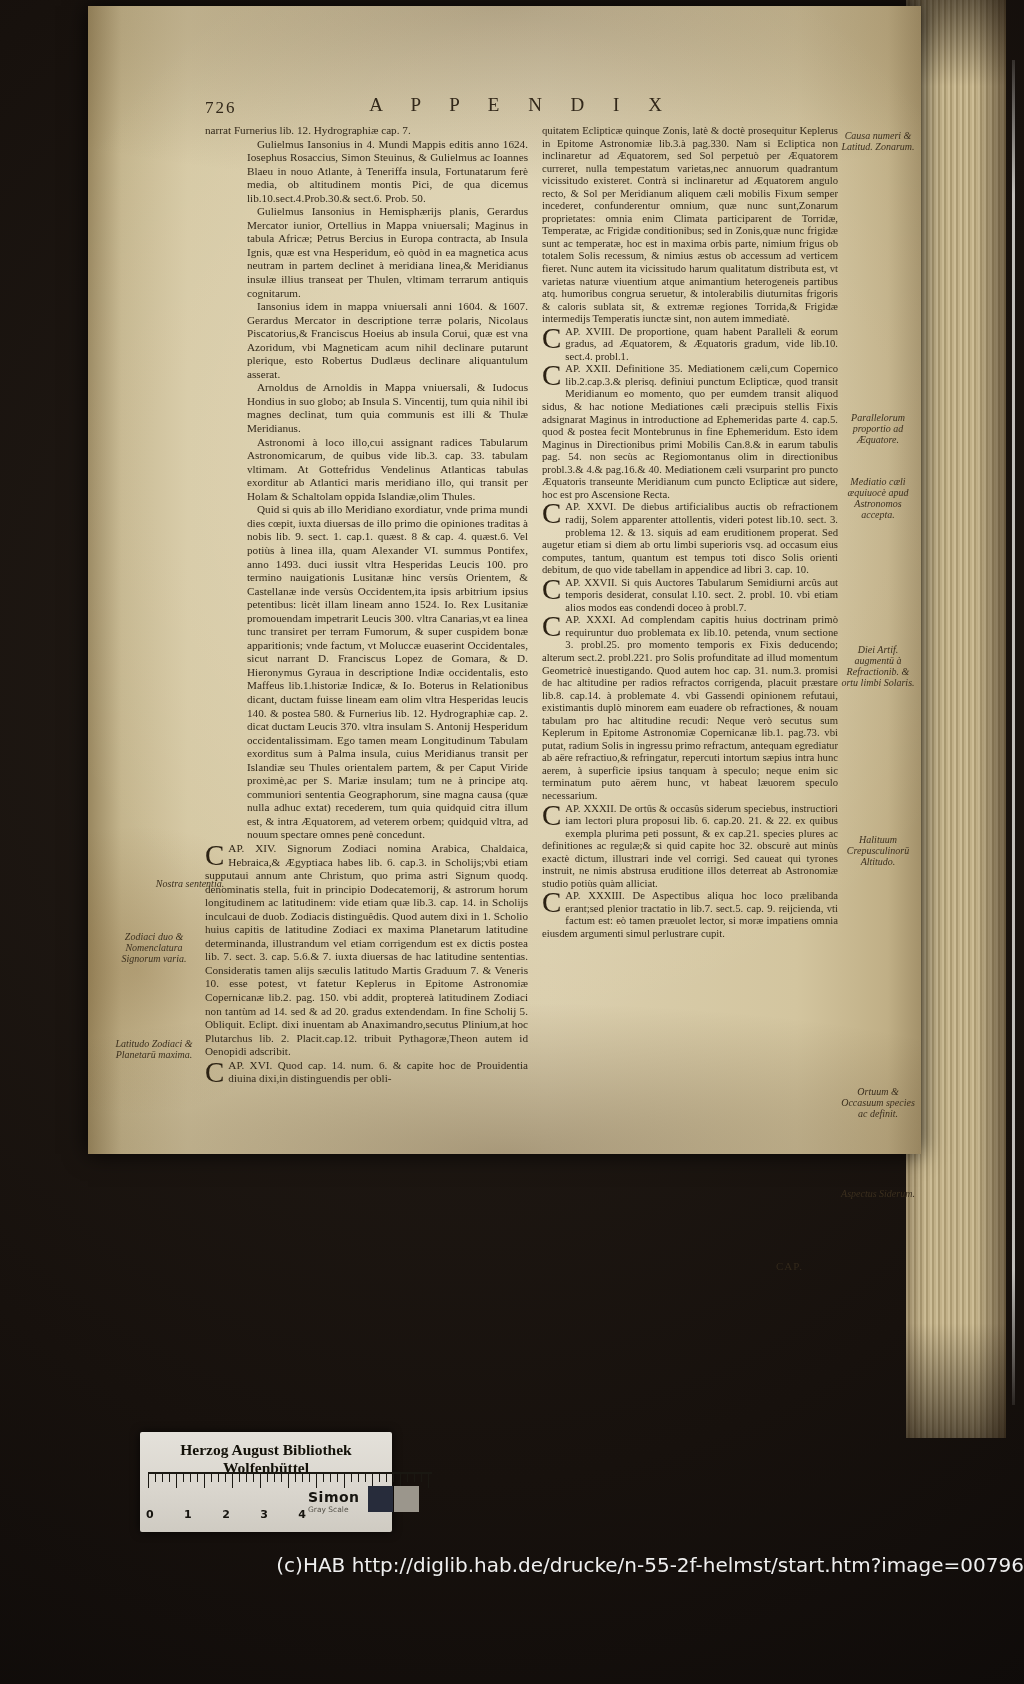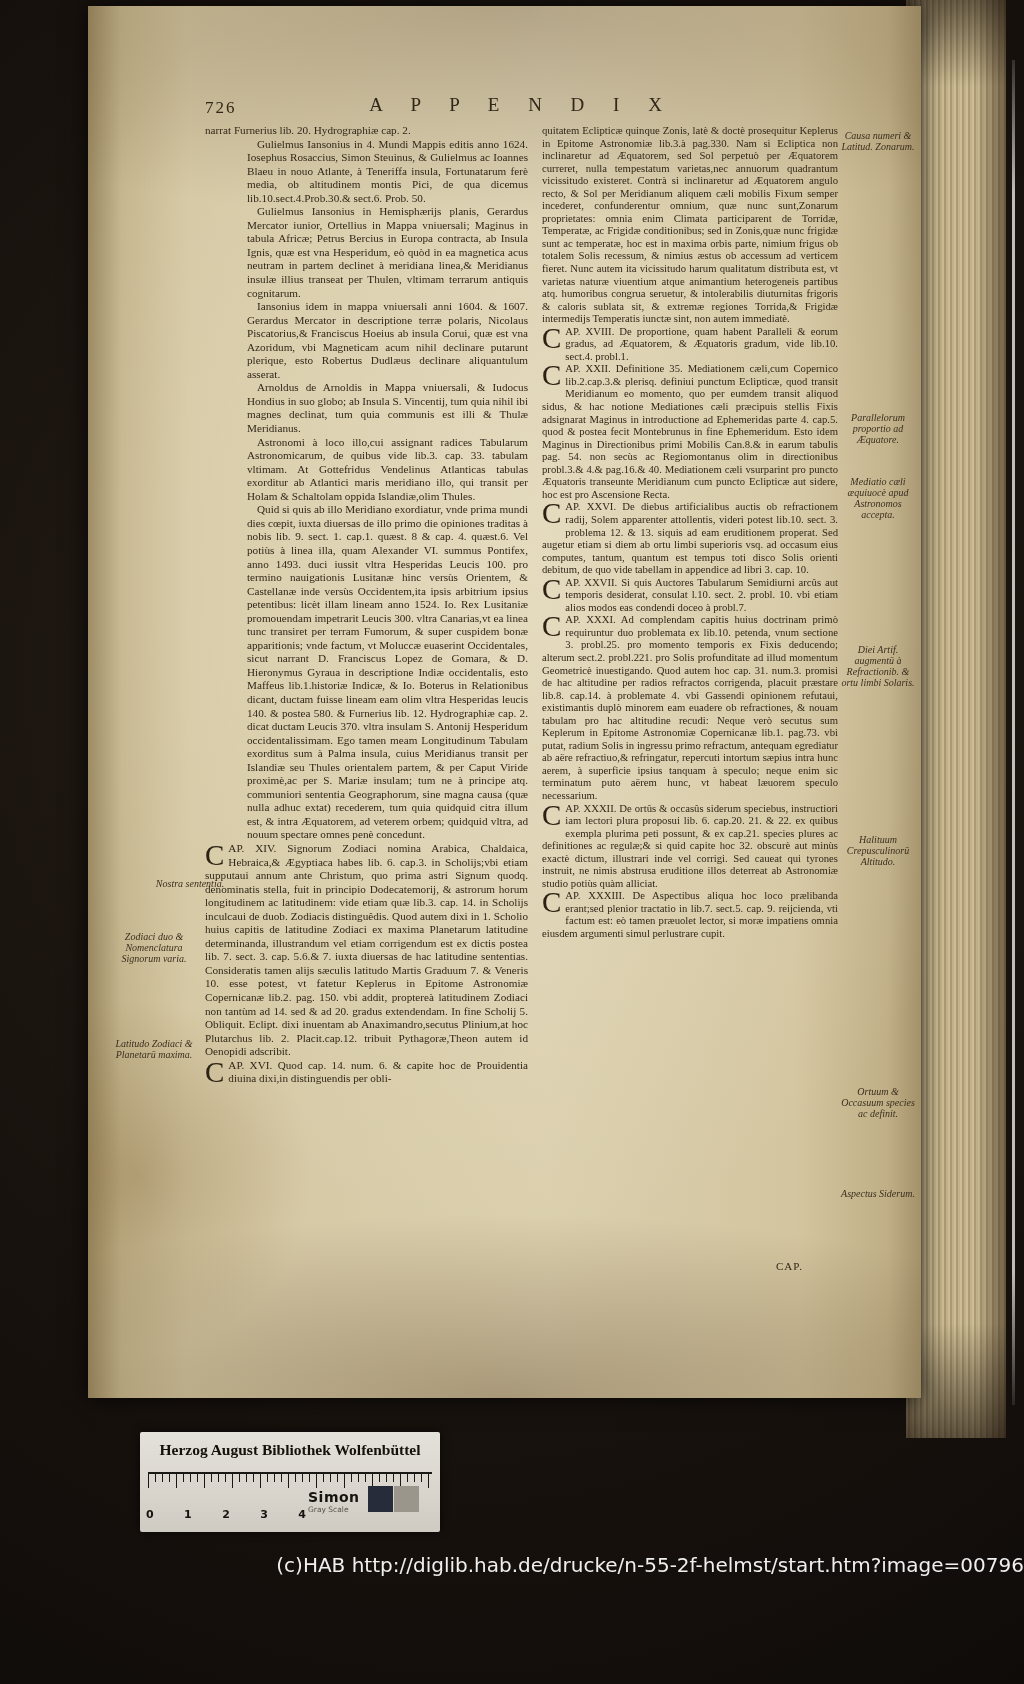--- a/index.html
+++ b/index.html
@@ -16,21 +16,21 @@
       linear-gradient(180deg, rgba(20,12,6,.55) 0%, rgba(20,12,6,0) 6%, rgba(20,12,6,0) 92%, rgba(20,12,6,.6) 100%),
       linear-gradient(90deg, rgba(40,25,10,.25) 0%, rgba(40,25,10,0) 20%, rgba(40,25,10,0) 70%, rgba(40,25,10,.55) 100%),
       repeating-linear-gradient(90deg, #cdbd96 0 2px, #ab9a72 2px 4px, #c2b189 4px 6px);
   }
   .cradle-line {
     position:absolute; left:1012px; top:60px; width:3px; height:1345px;
     background:linear-gradient(180deg, rgba(230,230,225,.15), rgba(235,233,228,.8) 10%, rgba(235,233,228,.8) 90%, rgba(230,230,225,.1));
   }
   
   .page {
-    position:absolute; left:88px; top:6px; width:833px; height:1392px;
+    position:absolute; left:88px; top:6px; width:833px; height:1148px;
     background:
       radial-gradient(90% 70% at 52% 40%, rgba(255,250,235,.28), rgba(255,250,235,0) 70%),
       radial-gradient(140% 26% at 50% 0%, rgba(70,48,22,.30), rgba(70,48,22,0) 60%),
       radial-gradient(130% 22% at 50% 100%, rgba(70,48,22,.34), rgba(70,48,22,0) 60%),
       radial-gradient(30% 18% at 6% 84%, rgba(120,90,45,.30), rgba(120,90,45,0) 70%),
       linear-gradient(90deg, #99875f 0%, #c4b58d 4%, #d5c8a3 12%, #dbcfae 55%, #d3c59f 85%, #c0af86 96%, #a3916a 100%);
     box-shadow: 0 0 22px rgba(0,0,0,.8);
     color:#32281a;
   }
   .page-header { position:absolute; left:117px; top:88px; width:633px; height:26px; }
@@ -50,21 +50,21 @@
   }
   .margin-note {
     position:absolute; font-style:italic; font-size:10px; line-height:11px;
     color:#3b2f1e; text-align:center;
   }
   .notes-left  .margin-note { left:22px;  width:88px; }
   .notes-right .margin-note { left:753px; width:74px; }
   .catchword { position:absolute; left:688px; top:1254px; font-size:11px; letter-spacing:1px; }
   
   .card {
-    position:absolute; left:140px; top:1432px; width:300px; height:100px;
+    position:absolute; left:140px; top:1432px; width:252px; height:100px;
     background:linear-gradient(180deg,#e4e1da 0%, #d9d5cd 60%, #cfcbc2 100%);
     border-radius:2px; box-shadow:0 0 10px rgba(0,0,0,.7);
     font-family:"DejaVu Sans", sans-serif; color:#16140f;
   }
   .card-title {
     padding-top:9px; text-align:center; font-family:"Liberation Serif", serif;
     font-weight:bold; font-size:15.5px; color:#131109;
   }
   .ruler {
     position:absolute; left:8px; top:40px; width:284px; height:16px;
@@ -97,21 +97,21 @@
 <div class="cradle-line"></div>
 
 <div class="page">
   <div class="page-header">
     <span class="folio">726</span>
     <div class="running-title">A P P E N D I X</div>
   </div>
 
   <div class="columns">
     <div class="col col-left">
-        <p class="para">narrat Furnerius lib. 20. Hydrographiæ cap. 2.</p>
+        <p class="para">narrat Furnerius lib. 12. Hydrographiæ cap. 7.</p>
         <p class="para indent">Gulielmus Iansonius in 4. Mundi Mappis editis anno 1624. Iosephus Rosaccius, Simon Steuinus, &amp; Gulielmus ac Ioannes Blaeu in nouo Atlante, à Teneriffa insula, Fortunatarum ferè media, ob altitudinem montis Pici, de qua dicemus lib.10.sect.4.Prob.30.&amp; sect.6. Prob. 50.</p>
         <p class="para indent">Gulielmus Iansonius in Hemisphærijs planis, Gerardus Mercator iunior, Ortellius in Mappa vniuersali; Maginus in tabula Africæ; Petrus Bercius in Europa contracta, ab Insula Ignis, quæ est vna Hesperidum, eò quòd in ea magnetica acus neutram in partem declinet à meridiana linea,&amp; Meridianus insulæ illius transeat per Thulen, vltimam terrarum antiquis cognitarum.</p>
         <p class="para indent">Iansonius idem in mappa vniuersali anni 1604. &amp; 1607. Gerardus Mercator in descriptione terræ polaris, Nicolaus Piscatorius,&amp; Franciscus Hoeius ab insula Corui, quæ est vna Azoridum, vbi Magneticam acum nihil declinare putarunt plerique, esto Robertus Dudlæus declinare aliquantulum asserat.</p>
         <p class="para indent">Arnoldus de Arnoldis in Mappa vniuersali, &amp; Iudocus Hondius in suo globo; ab Insula S. Vincentij, tum quia nihil ibi magnes declinat, tum quia communis est illi &amp; Thulæ Meridianus.</p>
         <p class="para indent">Astronomi à loco illo,cui assignant radices Tabularum Astronomicarum, de quibus vide lib.3. cap. 33. tabulam vltimam. At Gottefridus Vendelinus Atlanticas tabulas exorditur ab Atlantici maris meridiano illo, qui transit per Holam &amp; Schaltolam oppida Islandiæ,olim Thules.</p>
         <p class="para indent">Quid si quis ab illo Meridiano exordiatur, vnde prima mundi dies cœpit, iuxta diuersas de illo primo die opiniones traditas à nobis lib. 9. sect. 1. cap.1. quæst. 8 &amp; cap. 4. quæst.6. Vel potiùs à linea illa, quam Alexander VI. summus Pontifex, anno 1493. duci iussit vltra Hesperidas Leucis 100. pro termino nauigationis Lusitanæ hinc versùs Orientem, &amp; Castellanæ inde versùs Occidentem,ita ipsis arbitrium ipsius petentibus: licèt illam lineam anno 1524. Io. Rex Lusitaniæ promouendam impetrarit Leucis 300. vltra Canarias,vt ea linea tunc transiret per terram Fumorum, &amp; super cuspidem bonæ apparitionis; vnde factum, vt Moluccæ euaserint Occidentales, sicut narrant D. Franciscus Lopez de Gomara, &amp; D. Hieronymus Gyraua in descriptione Indiæ occidentalis, esto Maffeus lib.1.historiæ Indicæ, &amp; Io. Boterus in Relationibus dicant, ductam fuisse lineam eam olim vltra Hesperidas leucis 140. &amp; postea 580. &amp; Furnerius lib. 12. Hydrographiæ cap. 2. dicat ductam Leucis 370. vltra insulam S. Antonij Hesperidum occidentalissimam. Ego tamen meam Longitudinum Tabulam exorditus sum à Palma insula, cuius Meridianus transit per Islandiæ seu Thules orientalem partem, &amp; per Caput Viride proximè,ac per S. Mariæ insulam; tum ne à principe atq. communiori sententia Geographorum, sine magna causa (quæ nulla adhuc extat) recederem, tum quia quidquid citra illum est, &amp; intra Æquatorem, ad veterem orbem; quidquid vltra, ad nouum spectare omnes penè concedunt.</p>
         <p class="para"><span class="dropcap">C</span>AP. XIV. Signorum Zodiaci nomina Arabica, Chaldaica, Hebraica,&amp; Ægyptiaca habes lib. 6. cap.3. in Scholijs;vbi etiam supputaui annum ante Christum, quo prima astri Signum quodq. denominatis stella, fuit in principio Dodecatemorij, &amp; astrorum horum longitudinem ac latitudinem: vide etiam quæ lib.3. cap. 14. in Scholijs inculcaui de duob. Zodiacis distinguêdis. Quod autem dixi in 1. Scholio huius capitis de latitudine Zodiaci ex maxima Planetarum latitudine determinanda, illustrandum vel etiam corrigendum est ex dictis postea lib. 7. sect. 3. cap. 5.6.&amp; 7. iuxta diuersas de hac latitudine sententias. Consideratis tamen alijs sæculis latitudo Martis Graduum 7. &amp; Veneris 10. esse potest, vt fatetur Keplerus in Epitome Astronomiæ Copernicanæ lib.2. pag. 150. vbi addit, proptereà latitudinem Zodiaci non tantùm ad 14. sed &amp; ad 20. gradus extendendam. In fine Scholij 5. Obliquit. Eclipt. dixi inuentam ab Anaximandro,secutus Plinium,at hoc Plutarchus lib. 2. Placit.cap.12. tribuit Pythagoræ,Theon autem id Oenopidi adscribit.</p>
         <p class="para"><span class="dropcap">C</span>AP. XVI. Quod cap. 14. num. 6. &amp; capite hoc de Prouidentia diuina dixi,in distinguendis per obli-</p>
       </div>
     <div class="col col-right">

